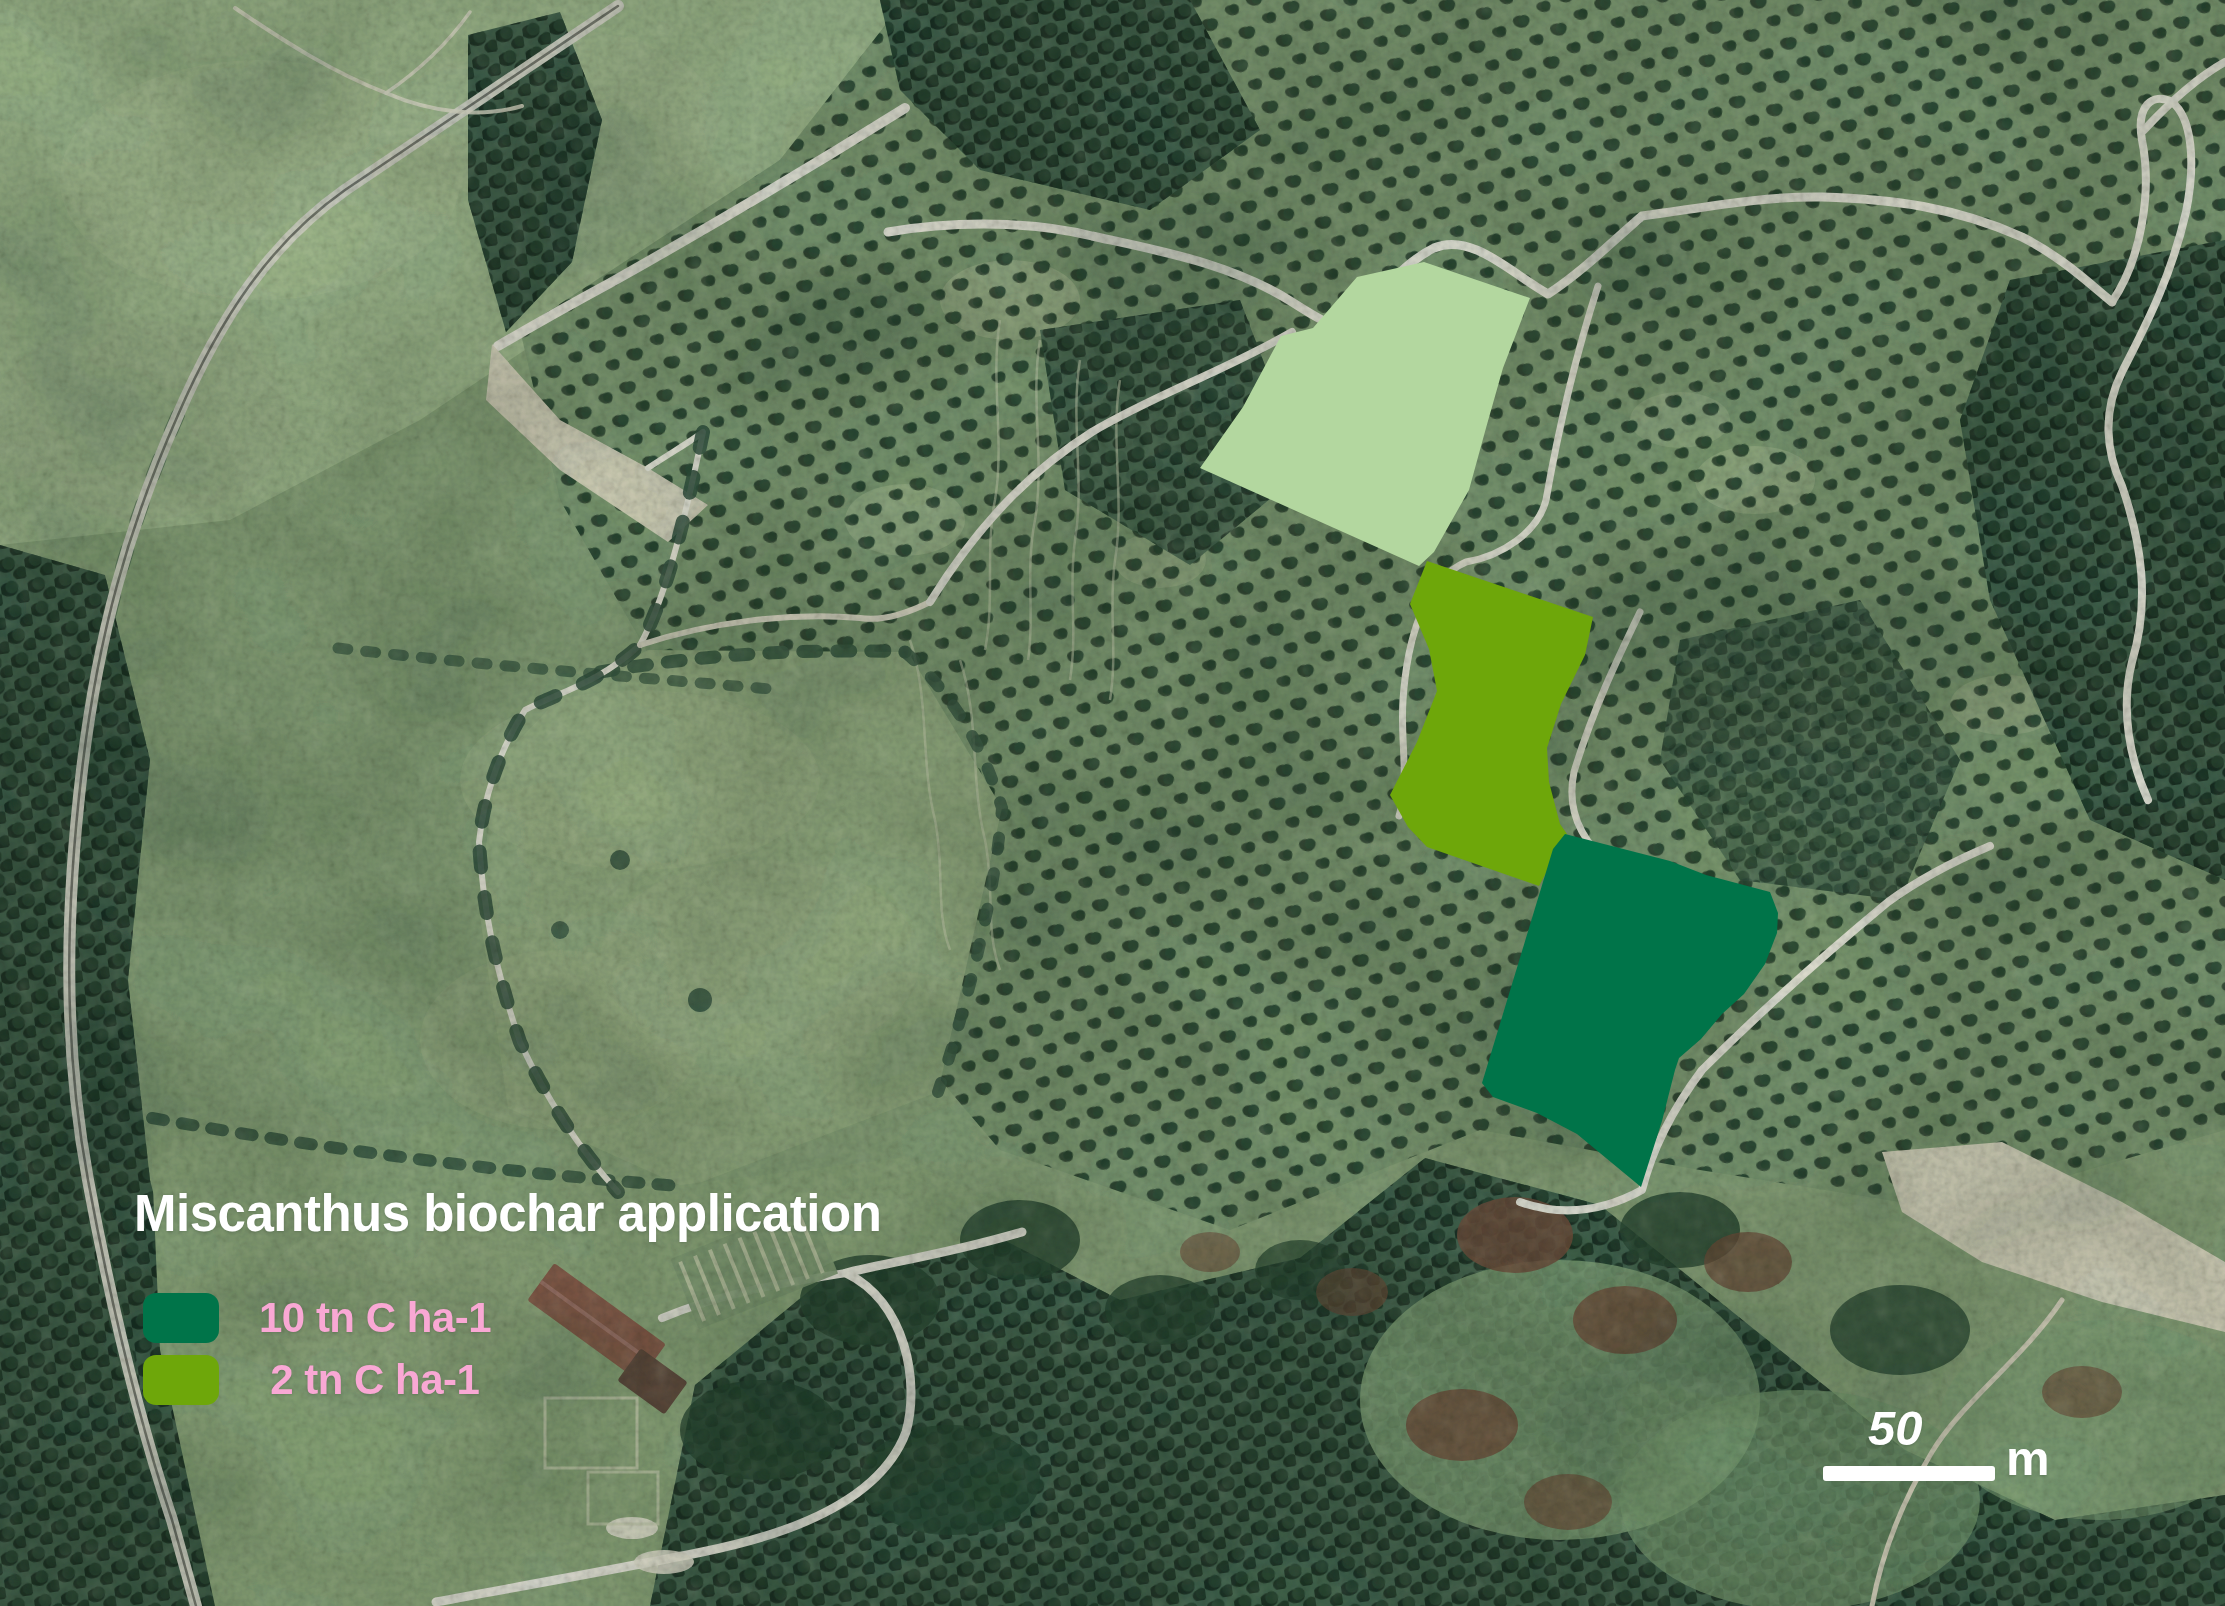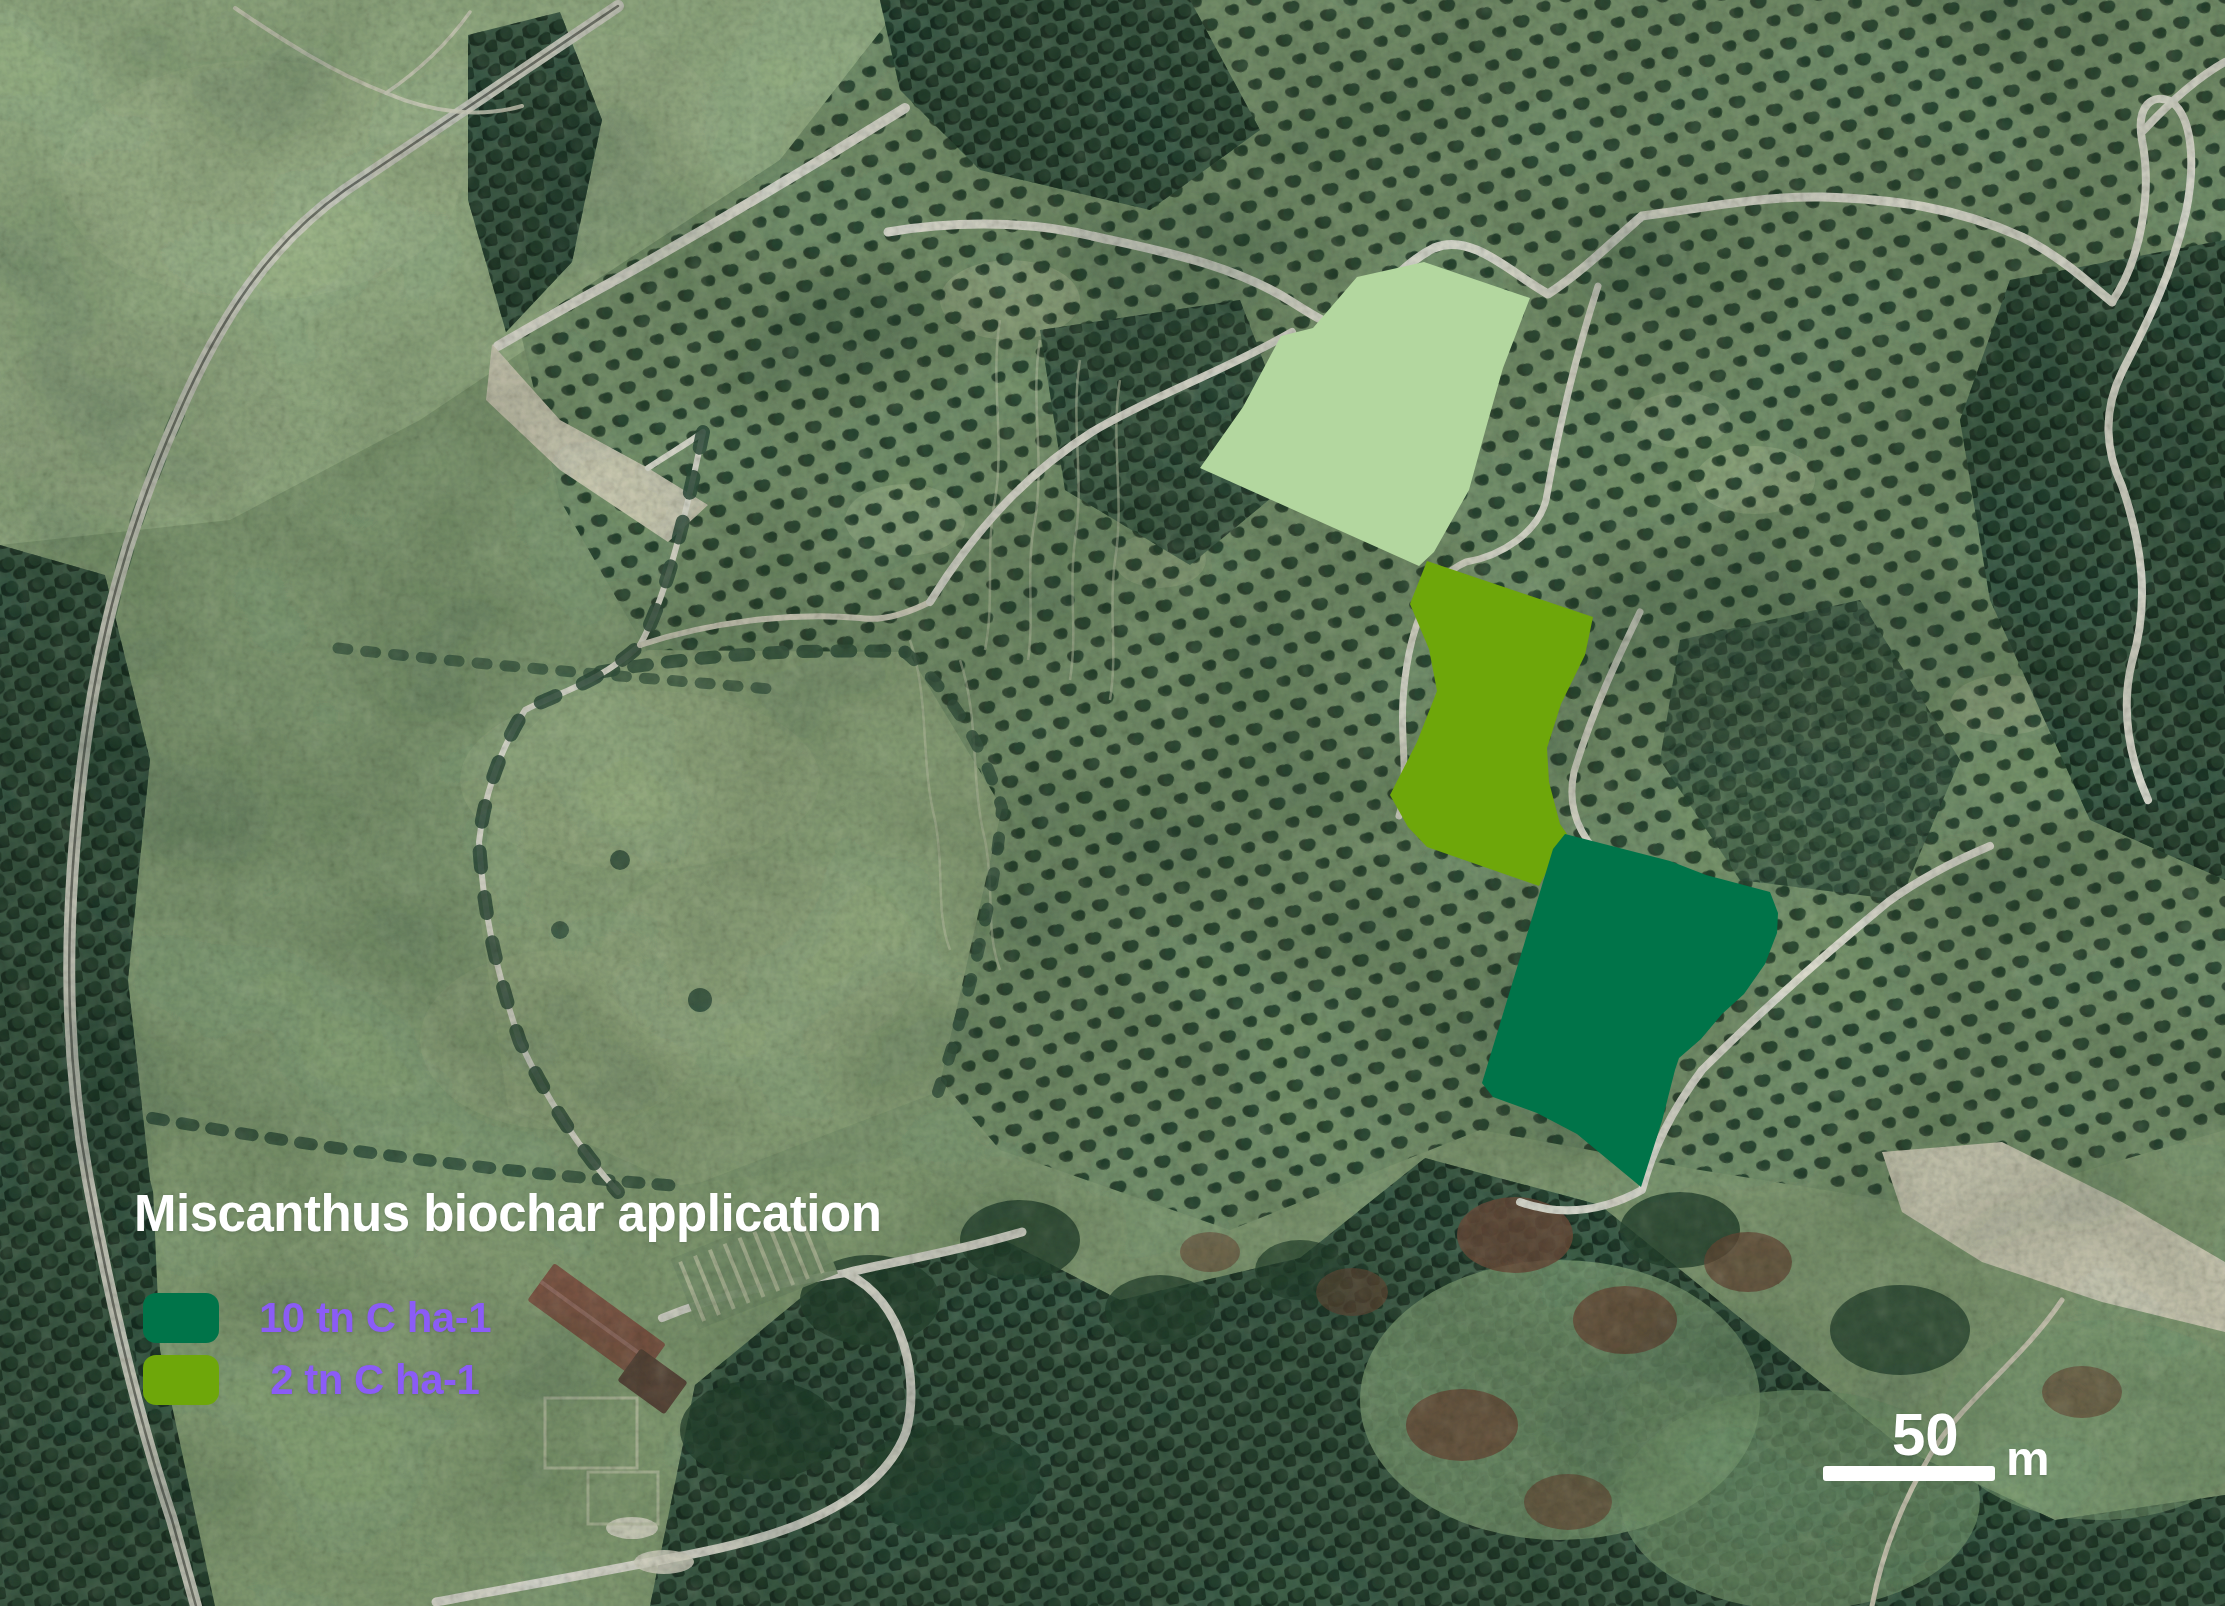--- a/index.html
+++ b/index.html
@@ -9,30 +9,31 @@
   }
   .stage svg.bg{position:absolute;left:0;top:0;width:2225px;height:1606px;display:block;}
   .map-title{
     position:absolute;left:134px;top:1184px;
     font-size:51px;font-weight:bold;color:#ffffff;letter-spacing:-.5px;
     text-shadow:0 1px 3px rgba(40,60,45,.25);white-space:pre;
   }
   .legend-row{position:absolute;left:143px;height:50px;display:flex;align-items:center;}
   .legend-row .swatch{flex:0 0 auto;display:block;}
   .legend-label{
-    margin-left:40px;font-size:42px;font-weight:bold;color:#8b5cf6;
+    margin-left:40px;font-size:42px;font-weight:bold;color:#f9a8d4;
     white-space:pre;letter-spacing:-.5px;text-shadow:0 1px 3px rgba(40,60,45,.25);
   }
   .row-1{top:1293px;}
   .row-2{top:1355px;}
   .row-3{top:1448px;}
   .scale{position:absolute;left:1820px;top:1400px;width:280px;height:110px;}
   .scale-number{
-    position:absolute;left:72px;top:0px;font-size:60px;font-weight:bold;color:#fff;
+    position:absolute;left:48px;top:0px;font-size:49px;font-weight:bold;color:#fff;
     text-shadow:0 1px 3px rgba(40,60,45,.25);
+    font-style:italic;
   }
   .scale-line{
     position:absolute;left:3px;top:66px;width:172px;height:15px;
     background:#ffffff;border-radius:3px;
   }
   .scale-unit{
     position:absolute;left:186px;top:30px;font-size:49px;font-weight:bold;color:#fff;
     text-shadow:0 1px 3px rgba(40,60,45,.25);
   }
 </style>

